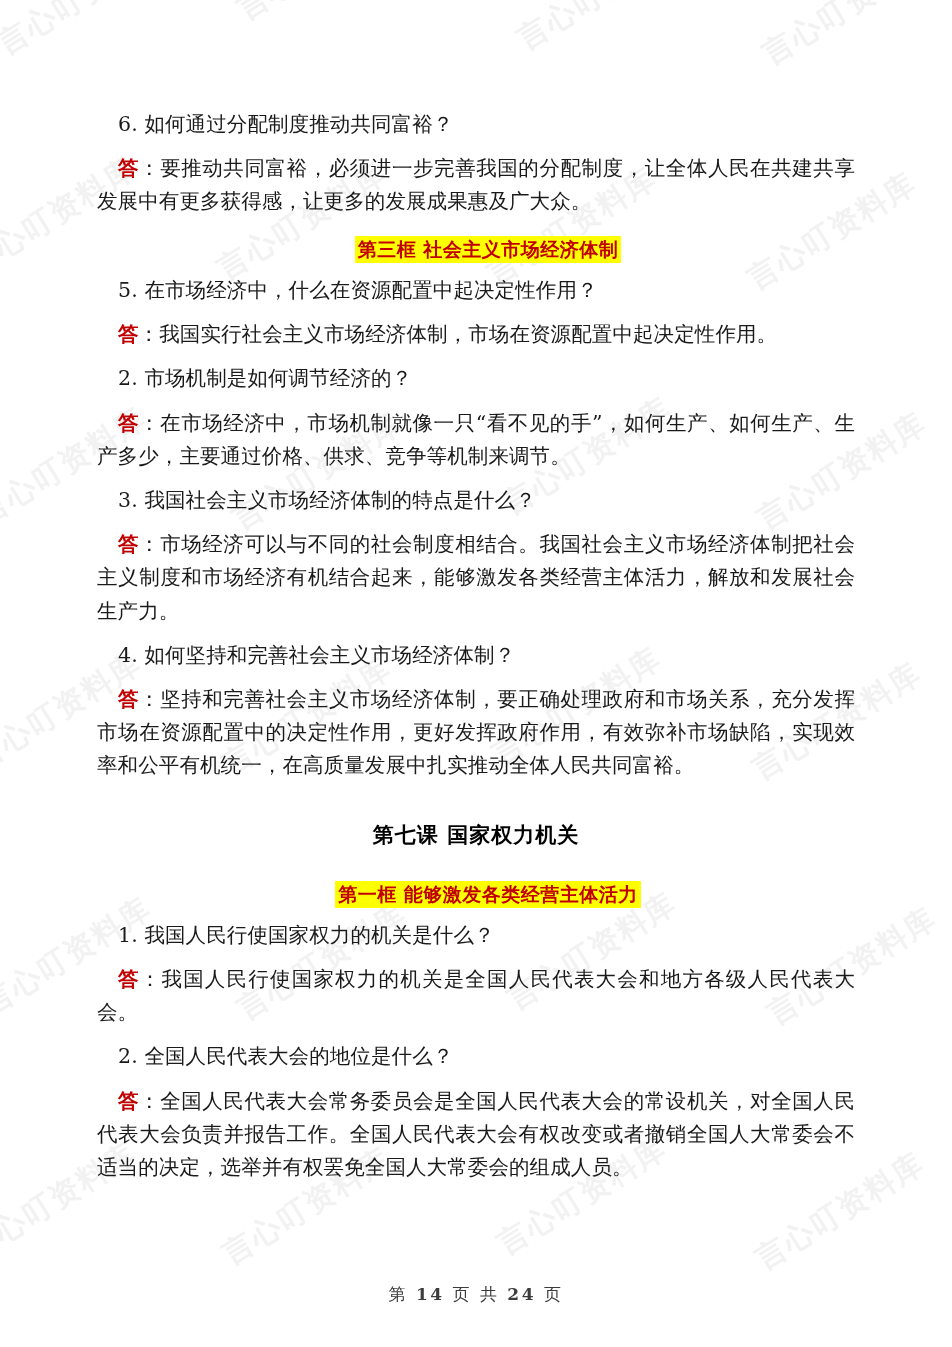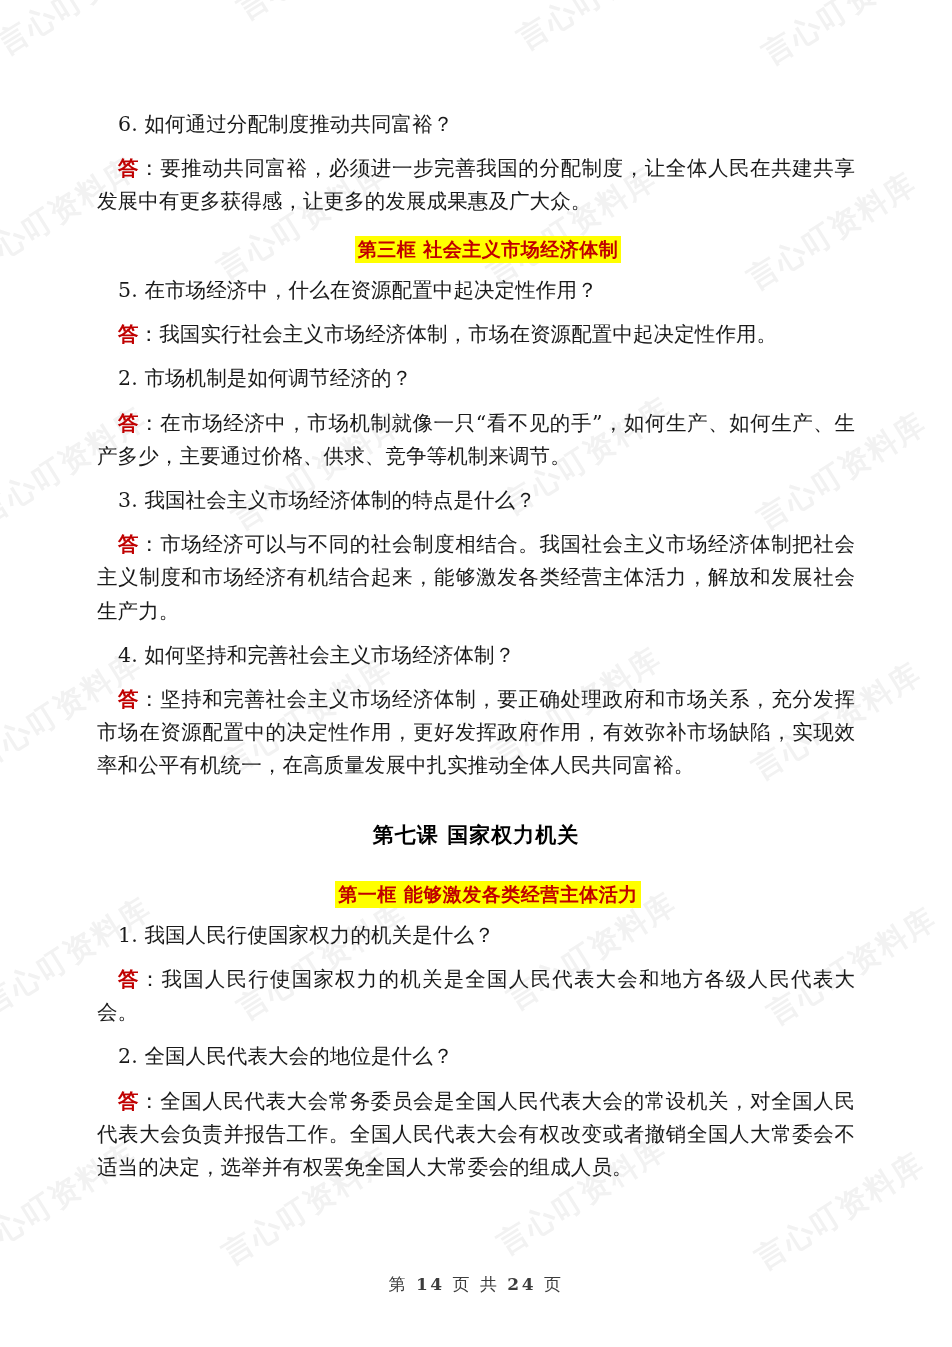--- a/index.html
+++ b/index.html
@@ -94,21 +94,21 @@
     font-weight: 700;
     color: #000000;
     margin: 38px 0 26px 0;
     letter-spacing: 1px;
   }
 
   .footer {
     position: absolute;
     left: 0;
     right: 0;
-    bottom: 51px;
+    bottom: 41px;
     text-align: center;
     font-size: 17px;
     color: #3c3c3c;
     z-index: 2;
     letter-spacing: 2.5px;
   }
   .footer b { font-weight: 700; }
 </style>
 </head>
 <body>

